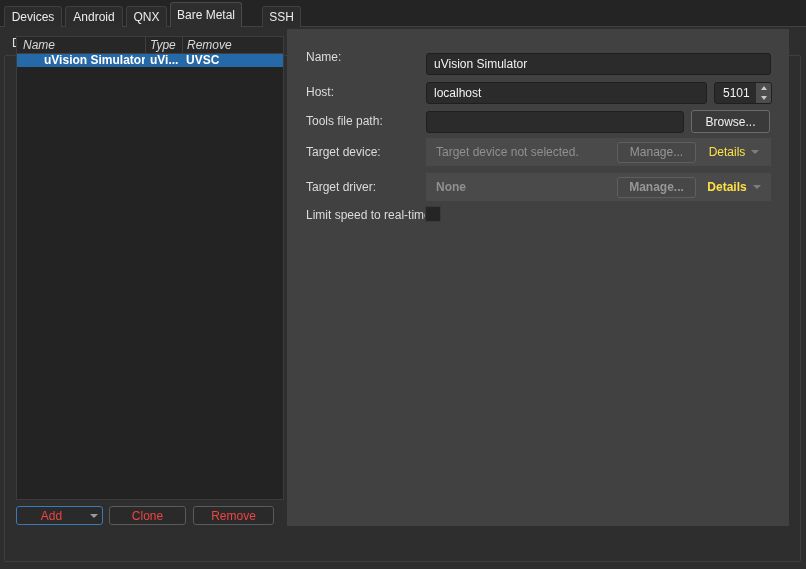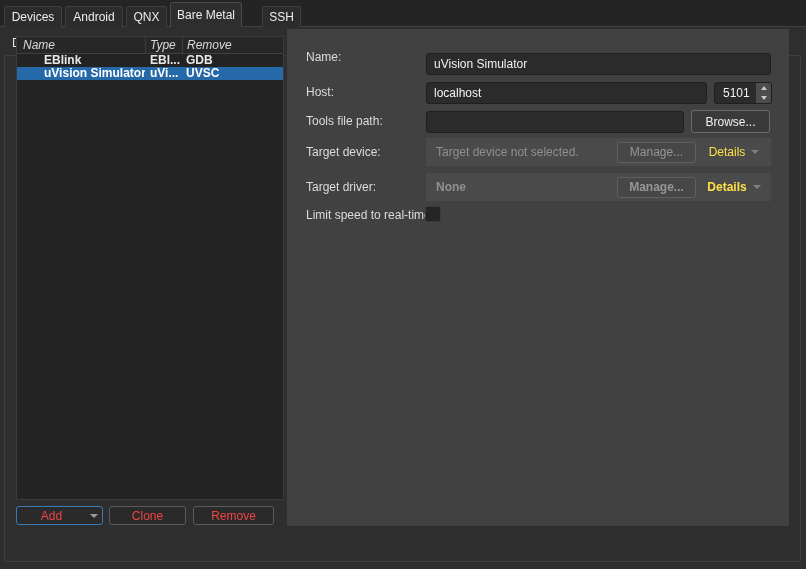--- a/index.html
+++ b/index.html
@@ -158,25 +158,20 @@
     <div id="section-title">Debug Server Providers</div>
 
     <div id="group-frame"></div>
 
     <div id="provider-table">
       <div id="table-header">
         <div class="hc hc-name">Name</div>
         <div class="hc hc-type">Type</div>
         <div class="hc hc-engine">Remove</div>
       </div>
-      <div class="trow">
-        <div class="tc-name">EBlink</div>
-        <div class="tc-type">EBl...</div>
-        <div class="tc-engine">GDB</div>
-      </div>
       <div class="trow selected">
         <div class="tc-name">uVision Simulator</div>
         <div class="tc-type">uVi...</div>
         <div class="tc-engine">UVSC</div>
       </div>
     </div>
 
     <div class="btn" id="add-button">
       <span class="lbl">Add</span>
       <span class="arrow-box">

